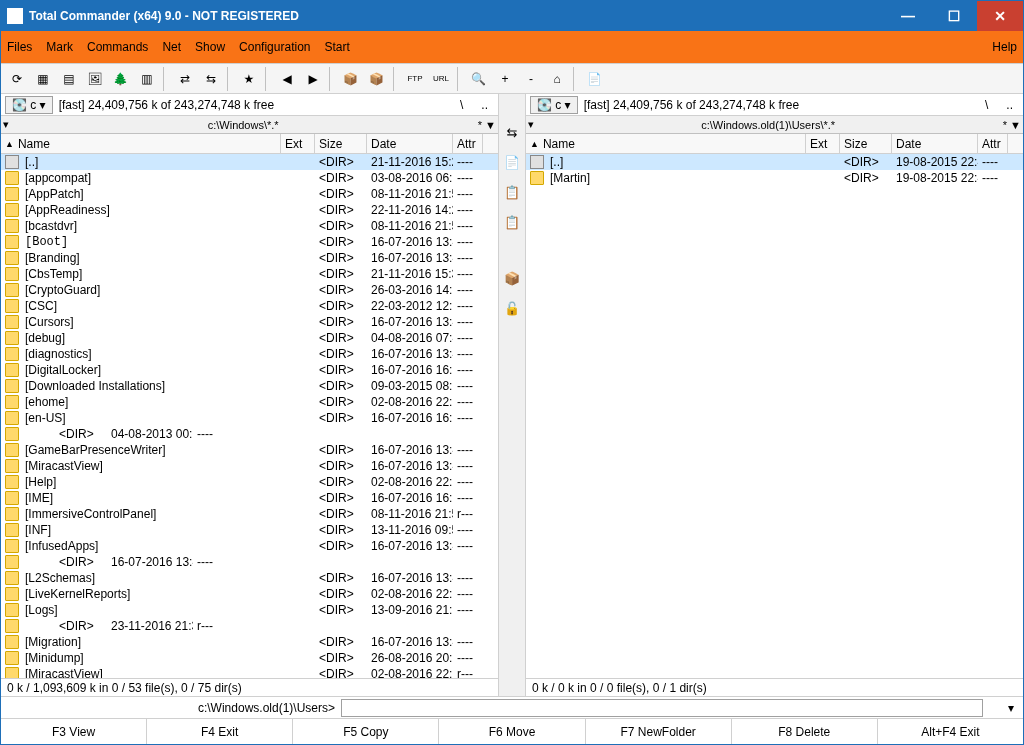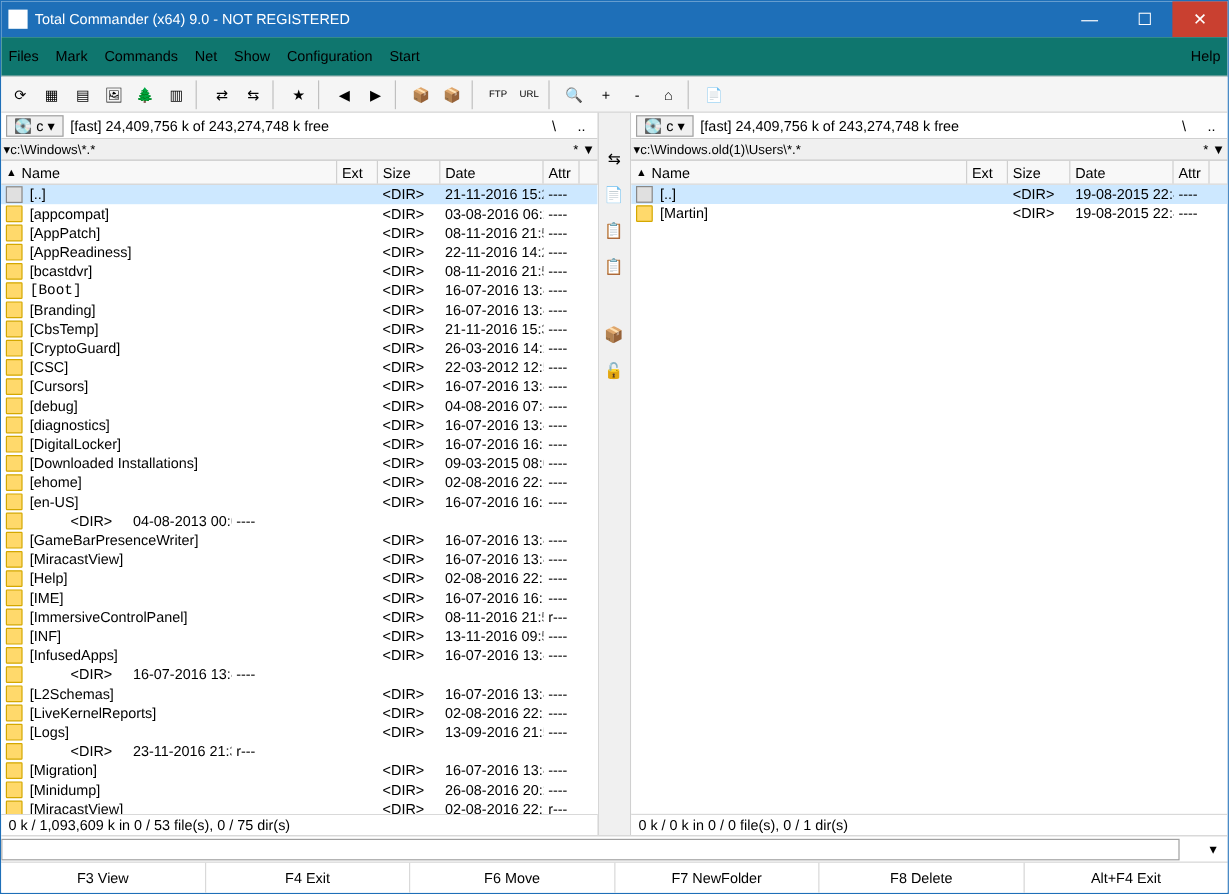--- a/index.html
+++ b/index.html
@@ -1,35 +1,35 @@
 <!DOCTYPE html>
 <html><head>
 <meta charset="utf-8">
 <style>
 * { box-sizing: border-box; margin: 0; padding: 0; }
 body { font-family: "Segoe UI", Tahoma, sans-serif; font-size: 12px; background: #fff; width: 1024px; height: 745px; overflow: hidden; display: flex; flex-direction: column; border: 1px solid #1e6fb8; }
-.titlebar { background: #1e6fb8; color: #fff; height: 30px; display: flex; align-items: center; padding-left: 6px; }
+.titlebar { background: #1e6fb8; color: #fff; height: 30px; display: flex; align-items: center; padding-left: 6px; font-weight: bold; }
 .titlebar .app-icon { width: 16px; height: 16px; background: #fff; margin-right: 6px; display:inline-block; }
 .titlebar .title { flex: 1; font-size: 12px; }
 .winbtns { display: flex; height: 100%; }
 .winbtn { width: 46px; display: flex; align-items: center; justify-content: center; color: #fff; font-size: 14px; }
 .winbtn.close { background: #c94030; }
-.menubar { display: flex; align-items: center; height: 22px; background: #0f766e; border-bottom: 1px solid #d0d0d0; padding: 16px 6px; gap: 14px; }
+.menubar { display: flex; align-items: center; height: 22px; background: #f97316; border-bottom: 1px solid #d0d0d0; padding: 16px 6px; gap: 14px; }
 .menubar .menuitem { font-size: 12px; }
 .menubar .help { margin-left: auto; }
 .toolbar { display: flex; align-items: center; height: 30px; background: #f5f5f5; border-bottom: 1px solid #d0d0d0; padding: 0 4px; gap: 2px; }
 .tbtn { width: 24px; height: 24px; border: 1px solid transparent; display: flex; align-items: center; justify-content: center; font-size: 12px; }
 .tsep { width: 6px; height: 24px; border-left: 1px solid #c0c0c0; margin: 0 2px; }
 .panels { flex: 1; display: flex; min-height: 0; }
 .panel { flex: 1; display: flex; flex-direction: column; min-width: 0; }
 .drivebar { display: flex; align-items: center; height: 22px; background: #fff; border-bottom: 1px solid #d0d0d0; padding: 0 4px; gap: 6px; font-size: 12px; }
 .drivebtn { border: 1px solid #a0a0a0; padding: 0 6px; height: 18px; display: flex; align-items: center; gap: 3px; background: #f0f0f0; }
 .drivebar .spacer { flex: 1; }
 .pathbar { display: flex; align-items: center; height: 18px; background: #f0f0f0; border-bottom: 1px solid #c0c0c0; padding: 0 2px; font-size: 11px; }
-.pathbar .path { flex: 1; }
+.pathbar .path { flex: 1; text-align: center; }
 .colhead { display: flex; background: #f8f8f8; border-bottom: 1px solid #d0d0d0; height: 20px; font-size: 12px; }
 .colhead .ch { border-right: 1px solid #d0d0d0; padding: 2px 4px; display: flex; align-items: center; }
 .ch-name { display:flex; align-items:center; gap:2px;}
 .filelist { flex: 1; overflow-y: scroll; overflow-x: hidden; background: #fff; position: relative; }
 .filelist::-webkit-scrollbar { width: 17px; }
 .filelist::-webkit-scrollbar-track { background: #f0f0f0; }
 .filelist::-webkit-scrollbar-thumb { background: #c0c0c0; border: 1px solid #a0a0a0; }
 .frow { display: flex; height: 16px; align-items: center; font-size: 12px; white-space: nowrap; }
 .frow.sel { background: #cde8ff; }
 .frow .fc { padding: 0 4px; overflow: hidden; text-overflow: clip; }
@@ -441,24 +441,26 @@
           <span class="fc" style="width: 52px;">&lt;DIR&gt;</span>
           <span class="fc" style="width: 86px;">19-08-2015 22:46</span>
           <span class="fc" style="width: 30px;">----</span>
         </div>
       </div>
       <div class="statusrow">0 k / 0 k in 0 / 0 file(s), 0 / 1 dir(s)</div>
     </div>
 </div>
 
 <div class="cmdline">
+  <span class="prompt">c:\Windows.old(1)\Users&gt;</span>
   <input class="cmdinput" value="" style="">
   <span class="dd">▾</span>
 </div>
 
 <div class="fnbar" id="fnbar">
     <div class="fnbtn">F3 View</div>
     <div class="fnbtn">F4 Exit</div>
+    <div class="fnbtn">F5 Copy</div>
     <div class="fnbtn">F6 Move</div>
     <div class="fnbtn">F7 NewFolder</div>
     <div class="fnbtn">F8 Delete</div>
     <div class="fnbtn">Alt+F4 Exit</div>
   </div>
 
 </body></html>

